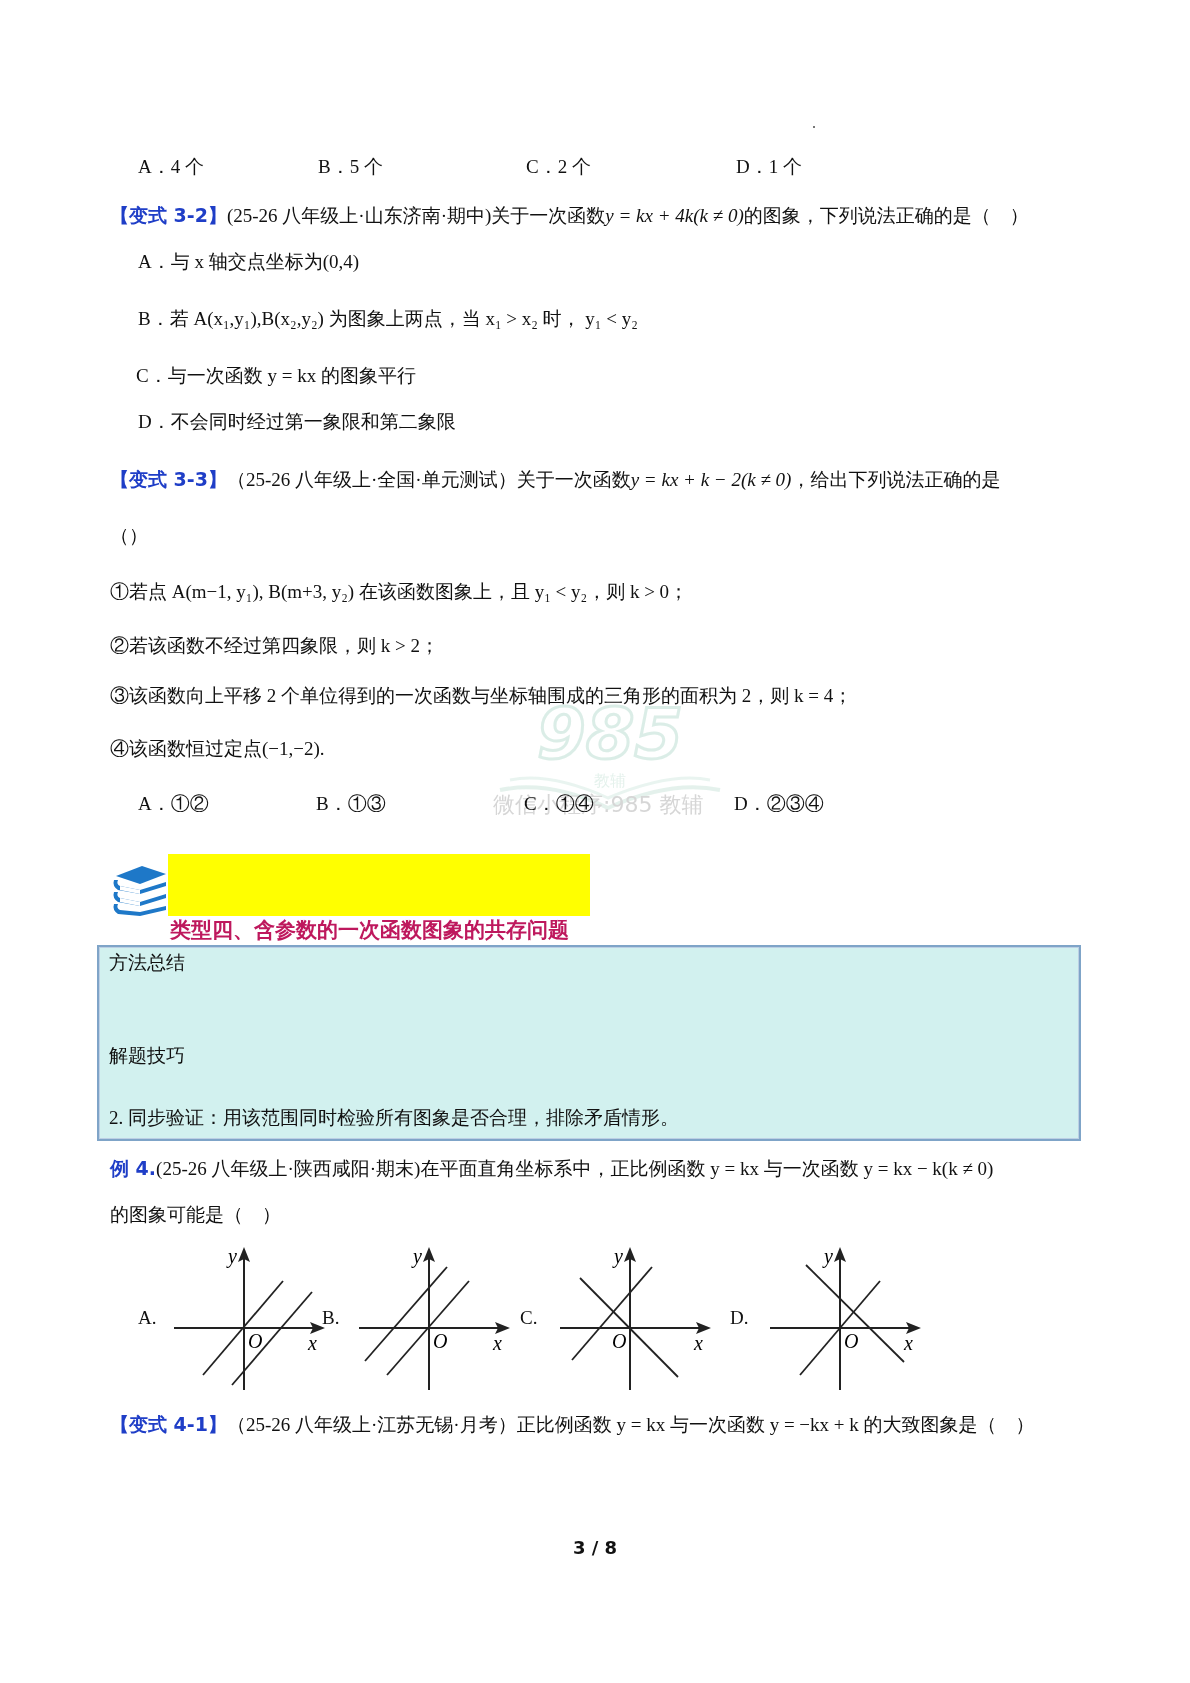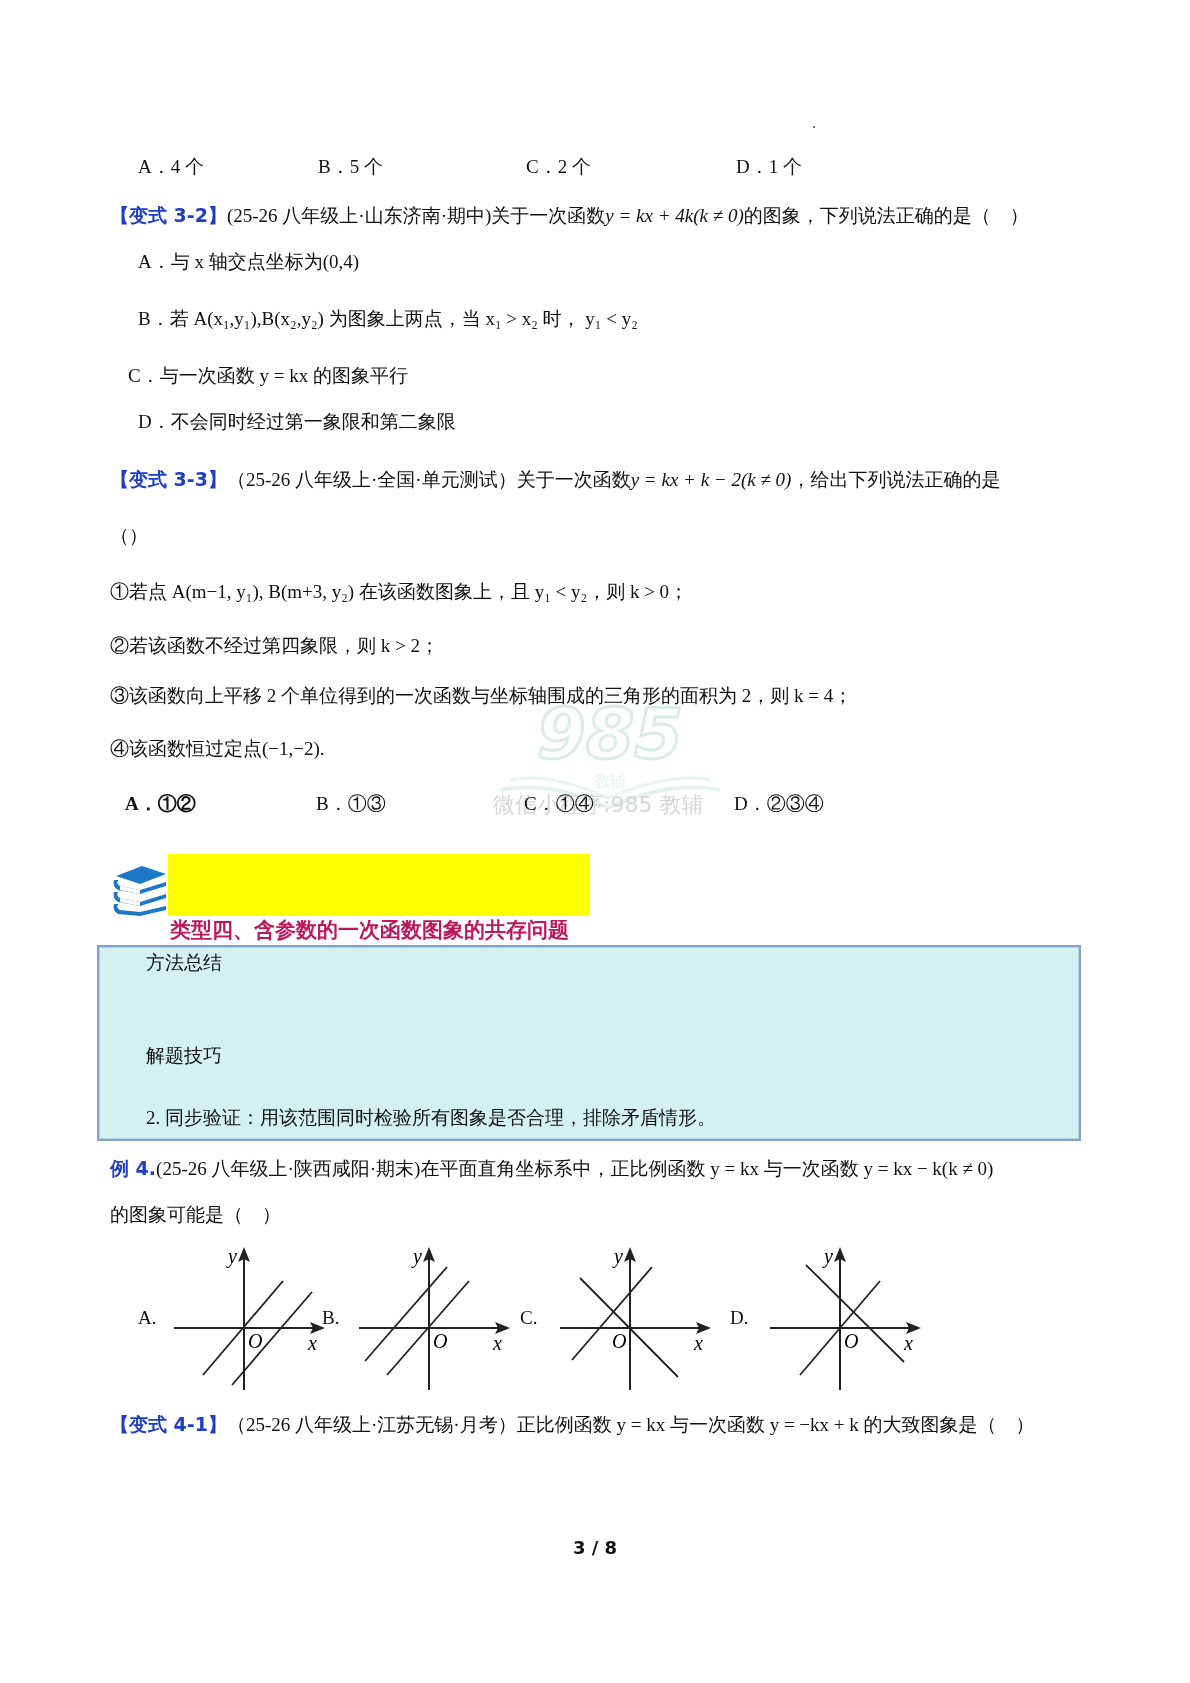--- a/index.html
+++ b/index.html
@@ -10,21 +10,21 @@
     .tag { color: #1f3ec7; font-weight: bold; font-family: "DejaVu Sans", sans-serif; }
     .src { color: #111; }
     .opt { position: absolute; font-size: 19px; white-space: nowrap; line-height: 24px; }
     .section-banner { position: absolute; left: 168px; top: 854px; width: 422px; height: 62px;
                       background: #ffff00; }
     .section-title { position: absolute; left: 170px; top: 872px; font-size: 21px; font-weight: bold;
                      color: #be185d; font-family: "DejaVu Sans", sans-serif; white-space: nowrap; margin-top: 44px; }
     .books-icon { position: absolute; left: 110px; top: 864px; width: 60px; height: 52px; }
     .method-box { position: absolute; left: 97px; top: 945px; width: 980px; height: 192px;
                   background: #d2f1ef; border: 2px solid #7fa4c8; box-shadow: inset 0 0 0 1px #bcd0e4; }
-    .box-line { position: absolute; left: 10px; font-size: 19px; line-height: 24px; white-space: nowrap; margin-left: 37px; }
+    .box-line { position: absolute; left: 10px; font-size: 19px; line-height: 24px; white-space: nowrap; }
     .watermark { position: absolute; left: 490px; top: 680px; width: 240px; height: 150px; opacity: 0.55; }
     .wm-text { position: absolute; left: 493px; top: 790px; font-size: 22px; color: #d6d6d6;
                font-family: "DejaVu Sans", sans-serif; white-space: nowrap; }
     .graph { position: absolute; }
     .page-num { position: absolute; left: 0; width: 1190px; top: 1537px; text-align: center;
                 font-size: 18px; font-weight: bold; font-family: "DejaVu Sans", sans-serif; }
     .dot { position: absolute; left: 813px; top: 126px; width: 2px; height: 2px; background: #777; }
   </style>
 </head>
 <body>
@@ -49,38 +49,38 @@
 <div>
   <div class="line" style="left:110px; top:203px;">
     <span class="tag">【变式 3-2】</span><span class="src">(25-26 八年级上·山东济南·期中)</span><span>关于一次函数</span><span class="math">y = kx + 4k(k ≠ 0)</span><span>的图象，下列说法正确的是（　）</span>
   </div>
   <div class="line" style="left:138px; top:250px;">
     <span>A．</span><span>与 x 轴交点坐标为(0,4)</span>
   </div>
   <div class="line" style="left:138px; top:307px;">
     <span>B．</span><span>若 A(x₁,y₁),B(x₂,y₂) 为图象上两点，当 x₁ &gt; x₂ 时， y₁ &lt; y₂</span>
   </div>
-  <div class="line" style="left:128px; top:364px;">
+  <div class="line" style="left:136px; top:364px;">
     <span>C．</span><span>与一次函数 y = kx 的图象平行</span>
   </div>
   <div class="line" style="left:138px; top:410px;">
     <span>D．</span><span>不会同时经过第一象限和第二象限</span>
   </div>
 </div>
 
 <div>
   <div class="line" style="left:110px; top:467px;">
     <span class="tag">【变式 3-3】</span><span class="src">（25-26 八年级上·全国·单元测试）</span><span>关于一次函数</span><span class="math">y = kx + k − 2(k ≠ 0)</span><span>，给出下列说法正确的是</span>
   </div>
   <div class="line" style="left:110px; top:524px;">（）</div>
   <div class="line" style="left:110px; top:580px;">①若点 A(m−1, y₁), B(m+3, y₂) 在该函数图象上，且 y₁ &lt; y₂，则 k &gt; 0；</div>
   <div class="line" style="left:110px; top:634px;">②若该函数不经过第四象限，则 k &gt; 2；</div>
   <div class="line" style="left:110px; top:684px;">③该函数向上平移 2 个单位得到的一次函数与坐标轴围成的三角形的面积为 2，则 k = 4；</div>
   <div class="line" style="left:110px; top:737px;">④该函数恒过定点(−1,−2).</div>
-  <div class="opt" style="left:125px; top:792px;font-weight:bold;">
+  <div class="opt" style="left:138px; top:792px;">
     <span>A．</span><span>①②</span>
   </div>
   <div class="opt" style="left:316px; top:792px;">
     <span>B．</span><span>①③</span>
   </div>
   <div class="opt" style="left:524px; top:792px; z-index:3;">
     <span>C．</span><span>①④</span>
   </div>
   <div class="opt" style="left:734px; top:792px;">
     <span>D．</span><span>②③④</span>

